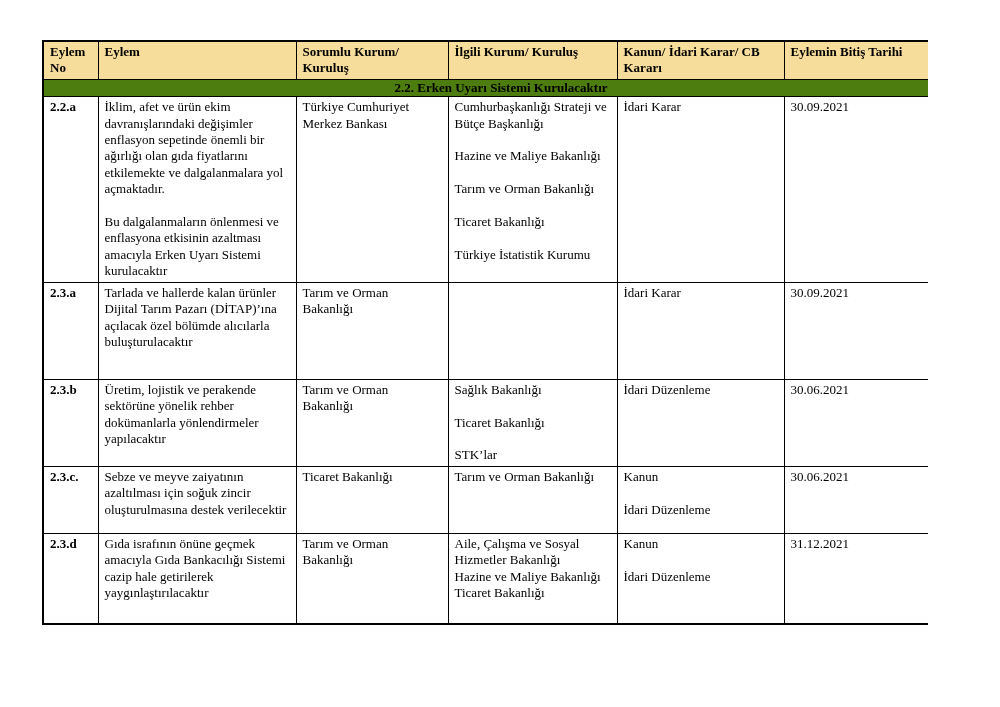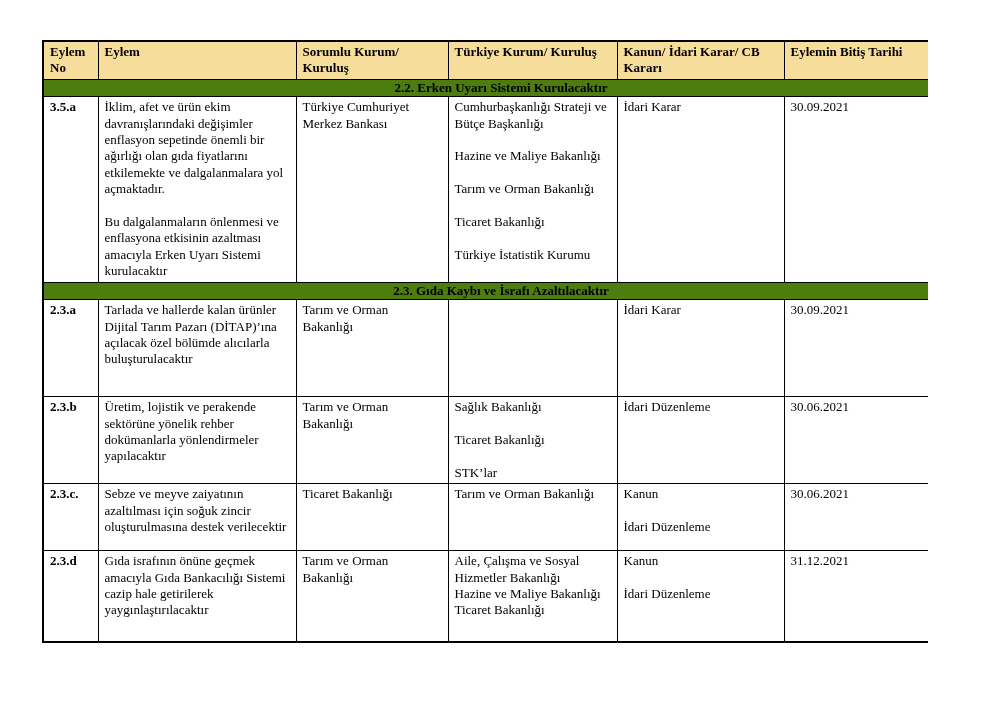--- a/index.html
+++ b/index.html
@@ -54,51 +54,48 @@
       <col style="width:152px">
       <col style="width:169px">
       <col style="width:167px">
       <col style="width:175px">
     </colgroup>
     <tbody>
         <tr class="rh-head">
       <th>Eylem No</th>
       <th>Eylem</th>
       <th>Sorumlu Kurum/ Kuruluş</th>
-      <th>Türkiye Kurum/ Kuruluş</th>
+      <th>İlgili Kurum/ Kuruluş</th>
       <th>Kanun/ İdari Karar/ CB Kararı</th>
       <th>Eylemin Bitiş Tarihi</th>
     </tr>
 
     <tr class="section rh-sec">
       <td colspan="6">2.2. Erken Uyarı Sistemi Kurulacaktır</td>
     </tr>
 
     <tr class="rh-22a">
-      <td style="font-weight:bold">3.5.a</td>
+      <td style="font-weight:bold">2.2.a</td>
       <td>İklim, afet ve ürün ekim davranışlarındaki değişimler enflasyon sepetinde önemli bir ağırlığı olan gıda fiyatlarını etkilemekte ve dalgalanmalara yol açmaktadır.
 
 Bu dalgalanmaların önlenmesi ve enflasyona etkisinin azaltması amacıyla Erken Uyarı Sistemi kurulacaktır</td>
       <td>Türkiye Cumhuriyet Merkez Bankası</td>
       <td>Cumhurbaşkanlığı Strateji ve Bütçe Başkanlığı
 
 Hazine ve Maliye Bakanlığı
 
 Tarım ve Orman Bakanlığı
 
 Ticaret Bakanlığı
 
 Türkiye İstatistik Kurumu</td>
       <td>İdari Karar</td>
       <td>30.09.2021</td>
     </tr>
 
-    <tr class="section rh-sec">
-      <td colspan="6">2.3. Gıda Kaybı ve İsrafı Azaltılacaktır</td>
-    </tr>
 
     <tr class="rh-23a">
       <td style="font-weight:bold">2.3.a</td>
       <td>Tarlada ve hallerde kalan ürünler Dijital Tarım Pazarı (DİTAP)’ına açılacak özel bölümde alıcılarla buluşturulacaktır</td>
       <td>Tarım ve Orman Bakanlığı</td>
       <td></td>
       <td>İdari Karar</td>
       <td>30.09.2021</td>
     </tr>
 

